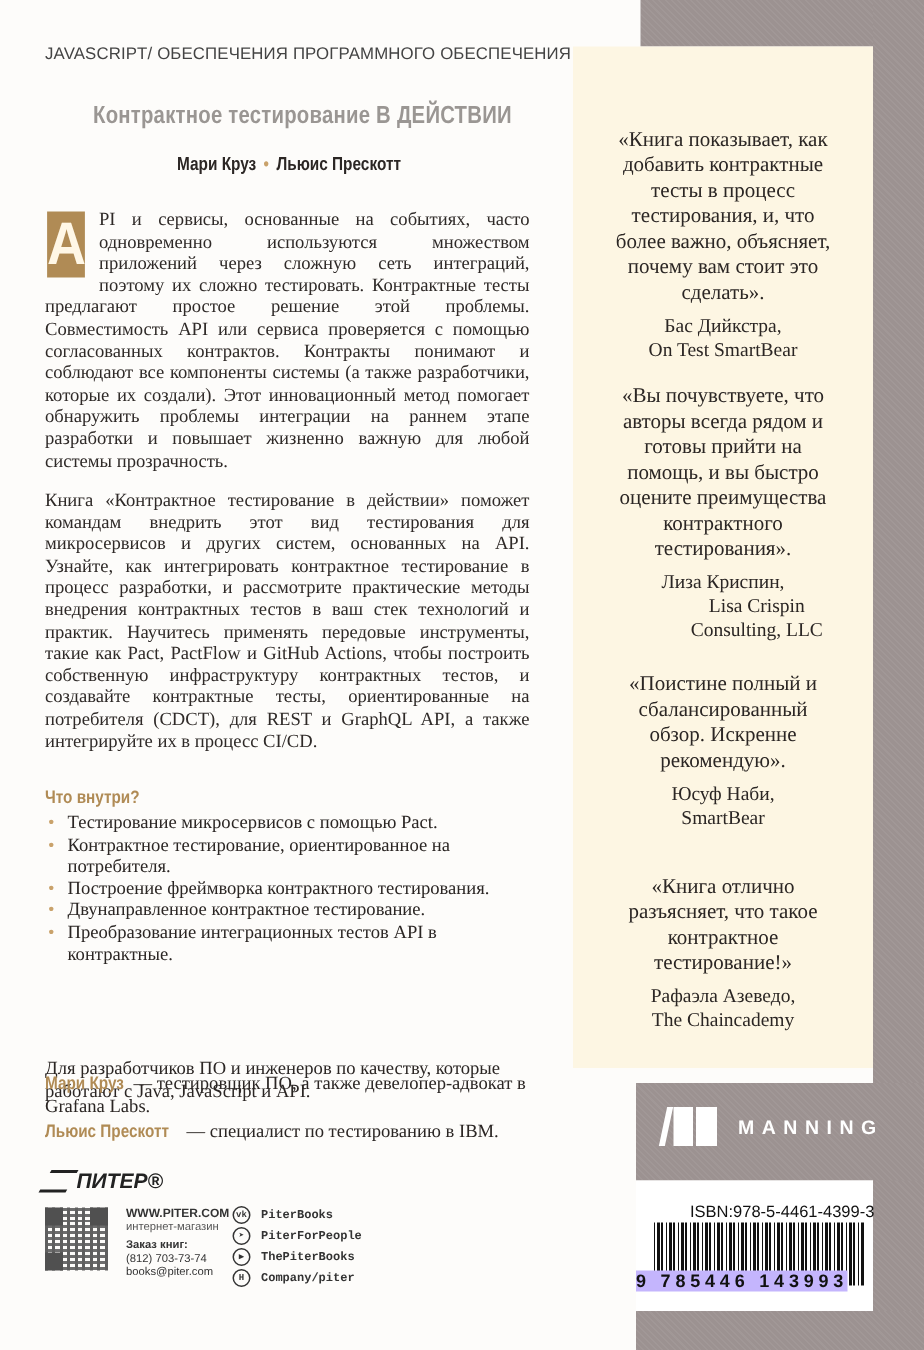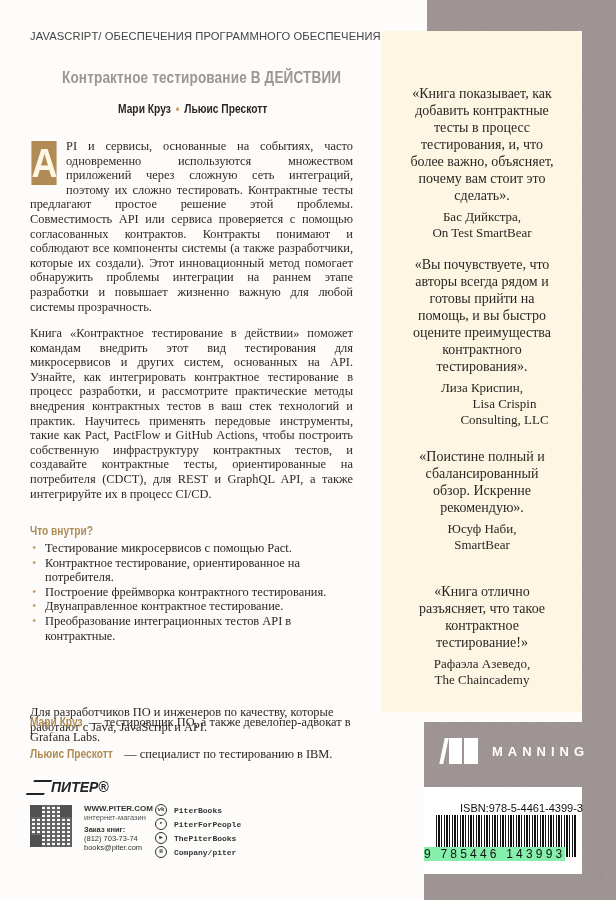--- a/index.html
+++ b/index.html
@@ -56,21 +56,21 @@
   #q4 { top: 583px; }
 
   .manning { position: absolute; left: 442px; top: 738px; display: flex; align-items: center; }
   .manning .logo { width: 36px; height: 26px; position: relative; }
   .manning .logo span { position: absolute; top: 0; height: 26px; background: #fff; }
   .manning .word { margin-left: 14px; font-family: "Liberation Sans", sans-serif; font-weight: bold; font-size: 13px; letter-spacing: 5px; color: #fff; }
 
   .isbn-text { position: absolute; left: 432px; top: 802px; font-family: "Liberation Sans", sans-serif; font-size: 11px; color: #111; margin-left: 28px; }
   .barcode { position: absolute; left: 436px; top: 815px; width: 140px; height: 42px; background: repeating-linear-gradient(90deg, #111 0 1px, transparent 1px 2px, #111 2px 4px, transparent 4px 5px, #111 5px 6px, transparent 6px 8px); }
   .barcode-digits { position: absolute; left: 424px; top: 847px; width: 158px; font-family: "Liberation Sans", sans-serif; font-size: 12px; letter-spacing: 3.2px; color: #111; background: transparent; }
-  .barcode-digits span { background: #86efac; }
+  .barcode-digits span { background: #c4b5fd; font-weight: bold; }
 </style>
 </head>
 <body>
 
 <div class="gray" id="g-top"></div>
 <div class="gray" id="g-right"></div>
 <div class="gray" id="g-manning"></div>
 <div class="gray" id="g-bottom"></div>
 <div id="cream"></div>
 <div id="isbn-area"></div>

